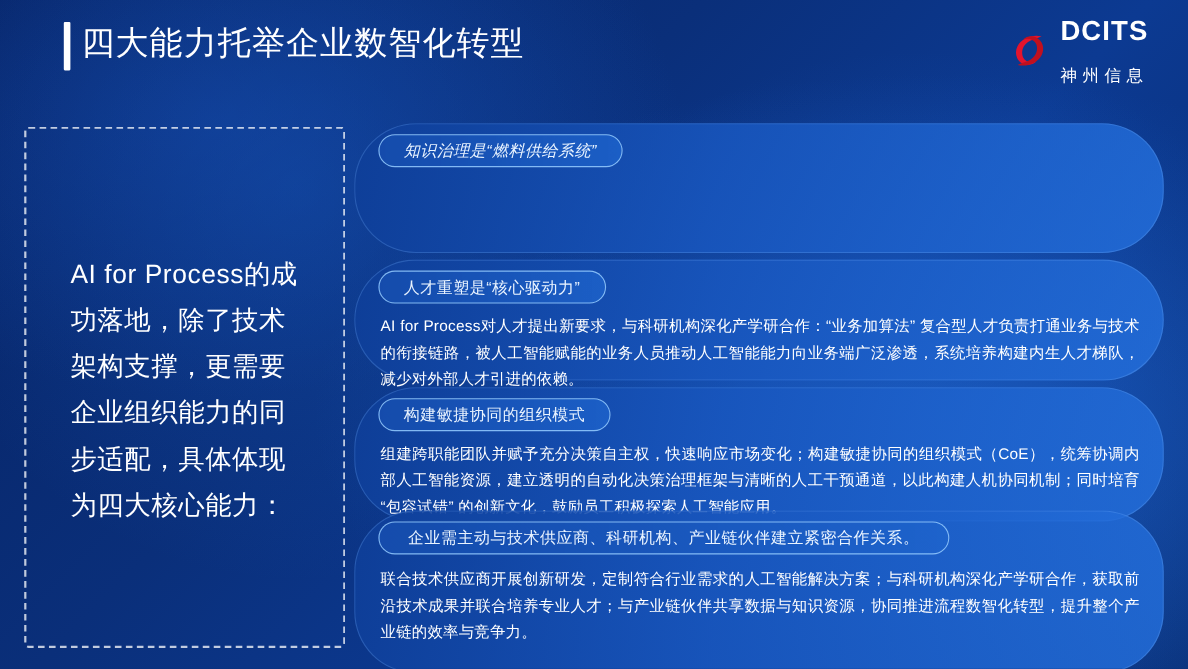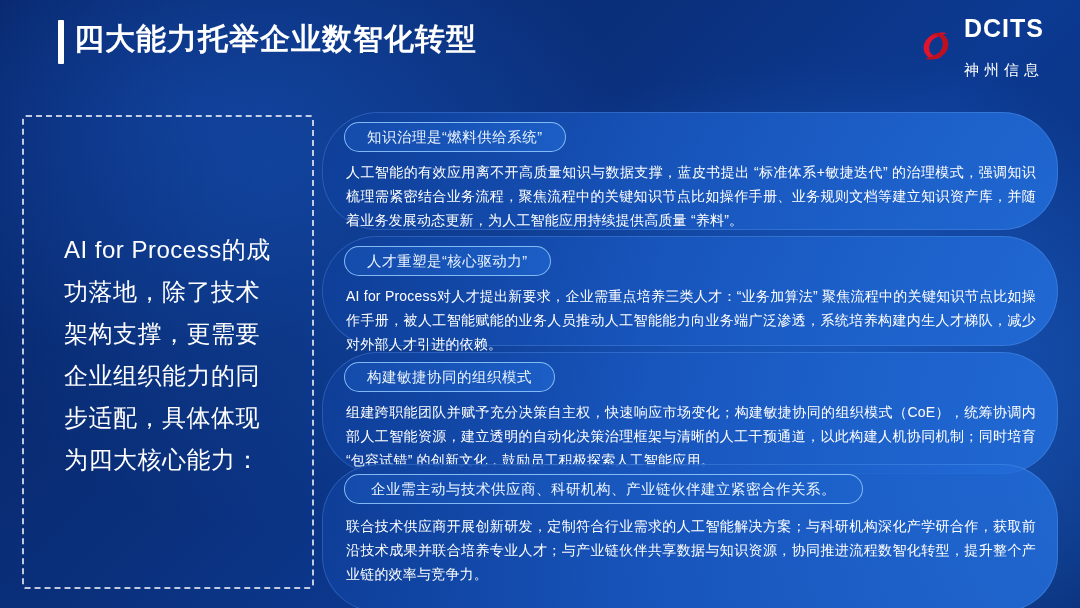--- a/index.html
+++ b/index.html
@@ -52,21 +52,21 @@
     left: 58px; top: 20px;
     width: 6px; height: 44px;
     background: #ffffff;
     border-radius: 1px;
   }
   .title {
     position: absolute;
     left: 74px; top: 19px;
     color: #ffffff;
     font-size: 30px;
-    font-weight: bold;
+    font-weight: normal;
     letter-spacing: 1px;
     white-space: nowrap;
   }
   .logo {
     position: absolute;
     right: 36px; top: 20px;
     height: 52px;
     display: flex;
     align-items: center;
     gap: 8px;
@@ -120,21 +120,21 @@
     z-index: 4;
   }
   .card {
     position: absolute;
     left: 0;
     width: 736px;
     border-radius: 56px;
     background: linear-gradient(100deg, rgba(14,62,152,0.92) 0%, rgba(24,86,190,0.88) 45%, rgba(36,112,222,0.80) 100%);
     box-shadow: inset 0 0 0 1px rgba(120,180,255,0.25);
   }
-  .card-1 { top: 0;   height: 118px; }
+  .card-1 { top: 0;   height: 118px; font-style: italic; }
   .card-2 { top: 124px; height: 110px; }
   .card-3 { top: 240px; height: 122px; }
   .card-4 { top: 352px; height: 148px; }
 
   .pill {
     position: absolute;
     left: 22px; top: 10px;
     height: 30px;
     padding: 0 22px;
     display: flex;
@@ -187,26 +187,25 @@
   </div>
 
   <div class="left-panel">
     <div class="left-text">AI for Process的成功落地，除了技术架构支撑，更需要企业组织能力的同步适配，具体体现为四大核心能力：</div>
   </div>
 
   <div class="cards">
 
     <div class="card card-1">
       <div class="pill">知识治理是“燃料供给系统”</div>
-      <div class="card-body">人工智能的有效应用离不开高质量知识与数据支撑，蓝皮书提出 “标准体系+敏捷迭代” 的治理模式，强调知识梳理需紧密结合业务流程，聚焦流程中的关键知识节点比如操作手册、业务规则文档等建立知识资产库，并随着业务发展动态更新，为人工智能应用持续提供高质量 “养料”。</div>
     </div>
 
     <div class="card card-2">
       <div class="pill">人才重塑是“核心驱动力”</div>
-      <div class="card-body">AI for Process对人才提出新要求，企业需重点培养三类人才：“业务加算法” 聚焦流程中的关键知识节点比如操作手册，被人工智能赋能的业务人员推动人工智能能力向业务端广泛渗透，系统培养构建内生人才梯队，减少对外部人才引进的依赖。</div>
+      <div class="card-body">AI for Process对人才提出新要求，与科研机构深化产学研合作：“业务加算法” 复合型人才负责打通业务与技术的衔接链路，被人工智能赋能的业务人员推动人工智能能力向业务端广泛渗透，系统培养构建内生人才梯队，减少对外部人才引进的依赖。</div>
     </div>
 
     <div class="card card-3">
       <div class="pill">构建敏捷协同的组织模式</div>
       <div class="card-body">组建跨职能团队并赋予充分决策自主权，快速响应市场变化；构建敏捷协同的组织模式（CoE），统筹协调内部人工智能资源，建立透明的自动化决策治理框架与清晰的人工干预通道，以此构建人机协同机制；同时培育 “包容试错” 的创新文化，鼓励员工积极探索人工智能应用。</div>
     </div>
 
     <div class="card card-4">
       <div class="pill wide">企业需主动与技术供应商、科研机构、产业链伙伴建立紧密合作关系。</div>
       <div class="card-body">联合技术供应商开展创新研发，定制符合行业需求的人工智能解决方案；与科研机构深化产学研合作，获取前沿技术成果并联合培养专业人才；与产业链伙伴共享数据与知识资源，协同推进流程数智化转型，提升整个产业链的效率与竞争力。</div>

